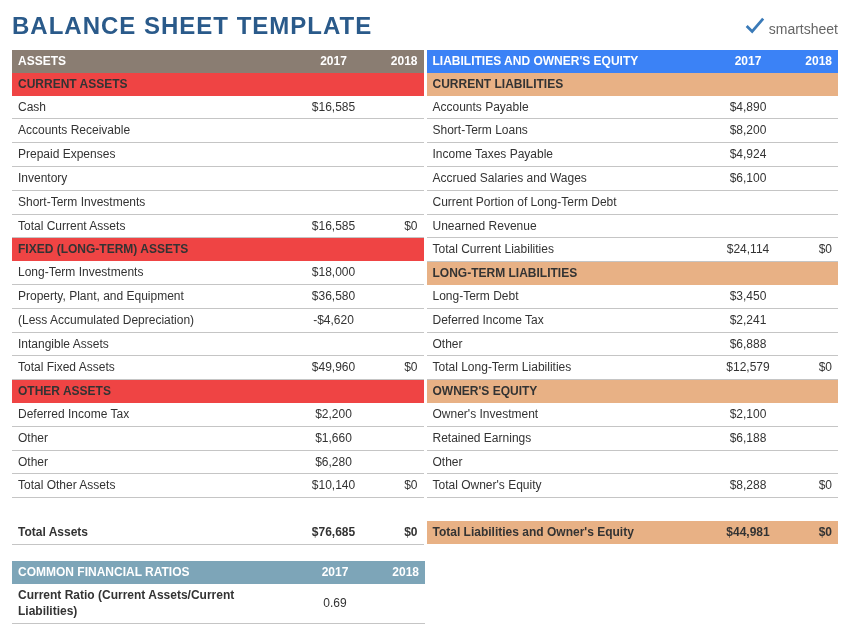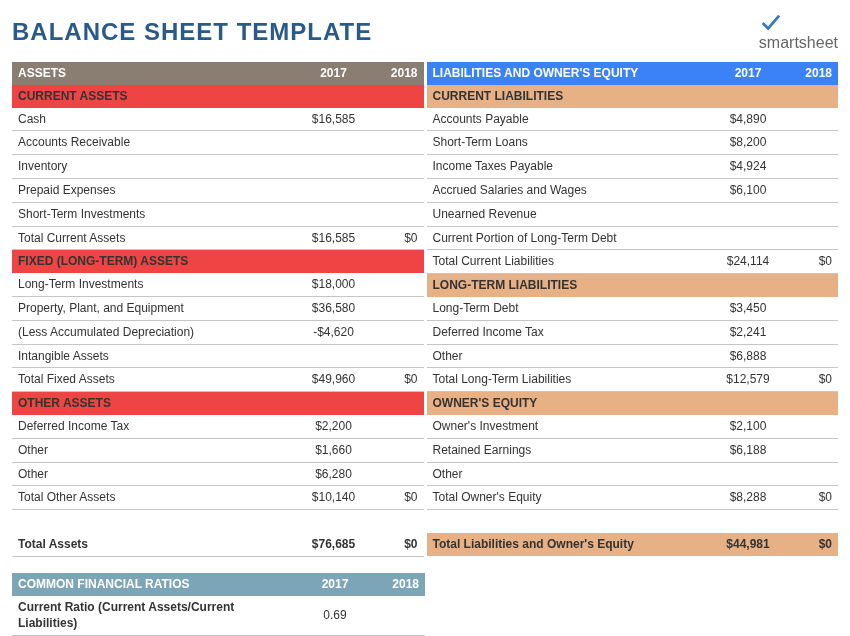--- a/index.html
+++ b/index.html
@@ -1,19 +1,19 @@
 <!DOCTYPE html>
 <html><head>
   <meta charset="utf-8">
   <style>
     * { margin: 0; padding: 0; box-sizing: border-box; }
     body { font-family: Arial, sans-serif; font-size: 12px; color: #333; padding: 12px; width: 850px; }
     .header { display: flex; justify-content: space-between; align-items: center; margin-bottom: 10px; }
     .title { font-size: 24px; font-weight: bold; color: #2a5a8a; letter-spacing: 1px; }
-    .logo { display: flex; align-items: flex-start; color: #666; font-size: 16px; flex-direction: column; }
+    .logo { display: flex; align-items: flex-end; color: #666; font-size: 14px; }
     .logo svg { width: 22px; height: 22px; margin-right: 4px; }
     .content { display: flex; gap: 3px; margin-top: 8px; }
     .col { flex: 1; }
     table { width: 100%; border-collapse: collapse; }
     td { padding: 3px 6px; line-height: 1.4; vertical-align: middle; border-bottom: 1px solid #c5c5c5;}
     .hdr-assets { background: #8a7d72; color: white; font-weight: bold; }
     .hdr-liab { background: #3b82f6; color: white; font-weight: bold; }
     .hdr-ratios { background: #7da5b8; color: white; font-weight: bold; }
     .sub-assets { background: #ef4444; font-weight: bold; }
     .sub-liab { background: #e8b185; font-weight: bold; }
@@ -57,26 +57,26 @@
             <td class="row-label">Cash</td>
             <td class="row-val">$16,585</td>
             <td class="row-val2"></td>
           </tr>
           <tr>
             <td class="row-label">Accounts Receivable</td>
             <td class="row-val"></td>
             <td class="row-val2"></td>
           </tr>
           <tr>
+            <td class="row-label">Prepaid Expenses</td>
+            <td class="row-val"></td>
+            <td class="row-val2"></td>
+          </tr>
+          <tr>
             <td class="row-label">Inventory</td>
-            <td class="row-val"></td>
-            <td class="row-val2"></td>
-          </tr>
-          <tr>
-            <td class="row-label">Prepaid Expenses</td>
             <td class="row-val"></td>
             <td class="row-val2"></td>
           </tr>
           <tr>
             <td class="row-label">Short-Term Investments</td>
             <td class="row-val"></td>
             <td class="row-val2"></td>
           </tr>
         </tbody>
       <tbody>
@@ -183,26 +183,26 @@
             <td class="row-label">Income Taxes Payable</td>
             <td class="row-val">$4,924</td>
             <td class="row-val2"></td>
           </tr>
           <tr>
             <td class="row-label">Accrued Salaries and Wages</td>
             <td class="row-val">$6,100</td>
             <td class="row-val2"></td>
           </tr>
           <tr>
+            <td class="row-label">Current Portion of Long-Term Debt</td>
+            <td class="row-val"></td>
+            <td class="row-val2"></td>
+          </tr>
+          <tr>
             <td class="row-label">Unearned Revenue</td>
-            <td class="row-val"></td>
-            <td class="row-val2"></td>
-          </tr>
-          <tr>
-            <td class="row-label">Current Portion of Long-Term Debt</td>
             <td class="row-val"></td>
             <td class="row-val2"></td>
           </tr>
         </tbody>
       <tbody>
           <tr class="total-row">
         <td class="row-label">Total Current Liabilities</td>
         <td class="row-val">$24,114</td>
         <td class="row-val2">$0</td>
       </tr>

